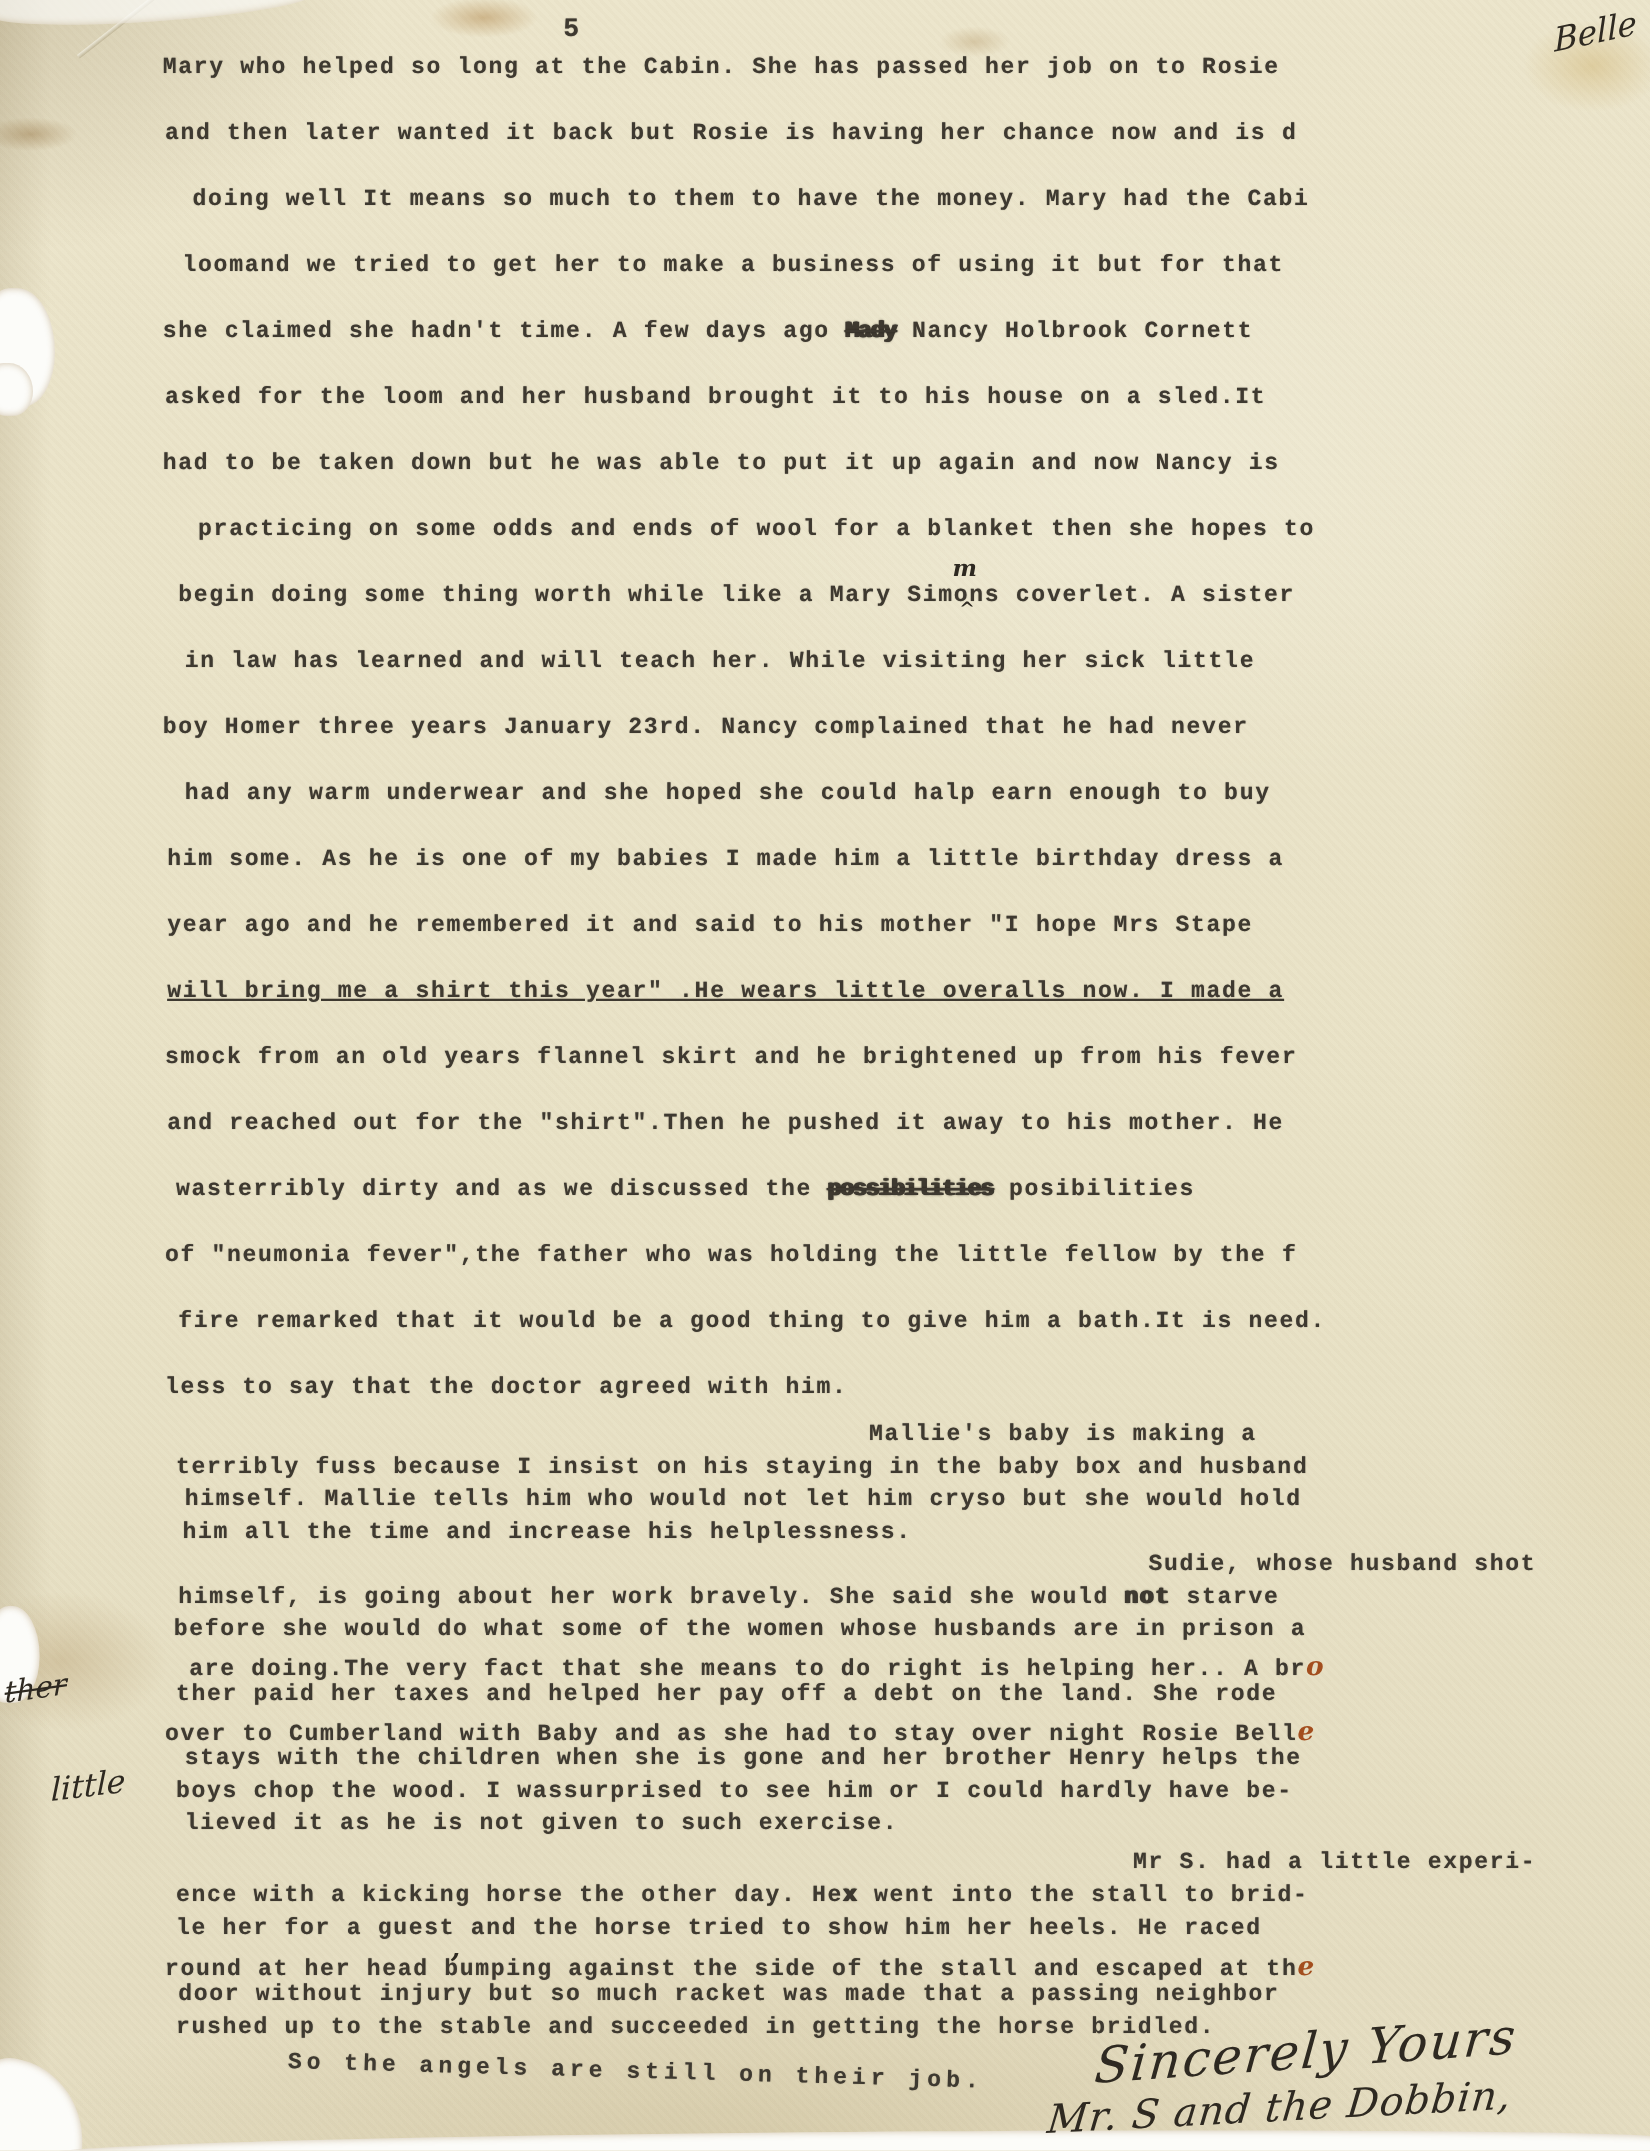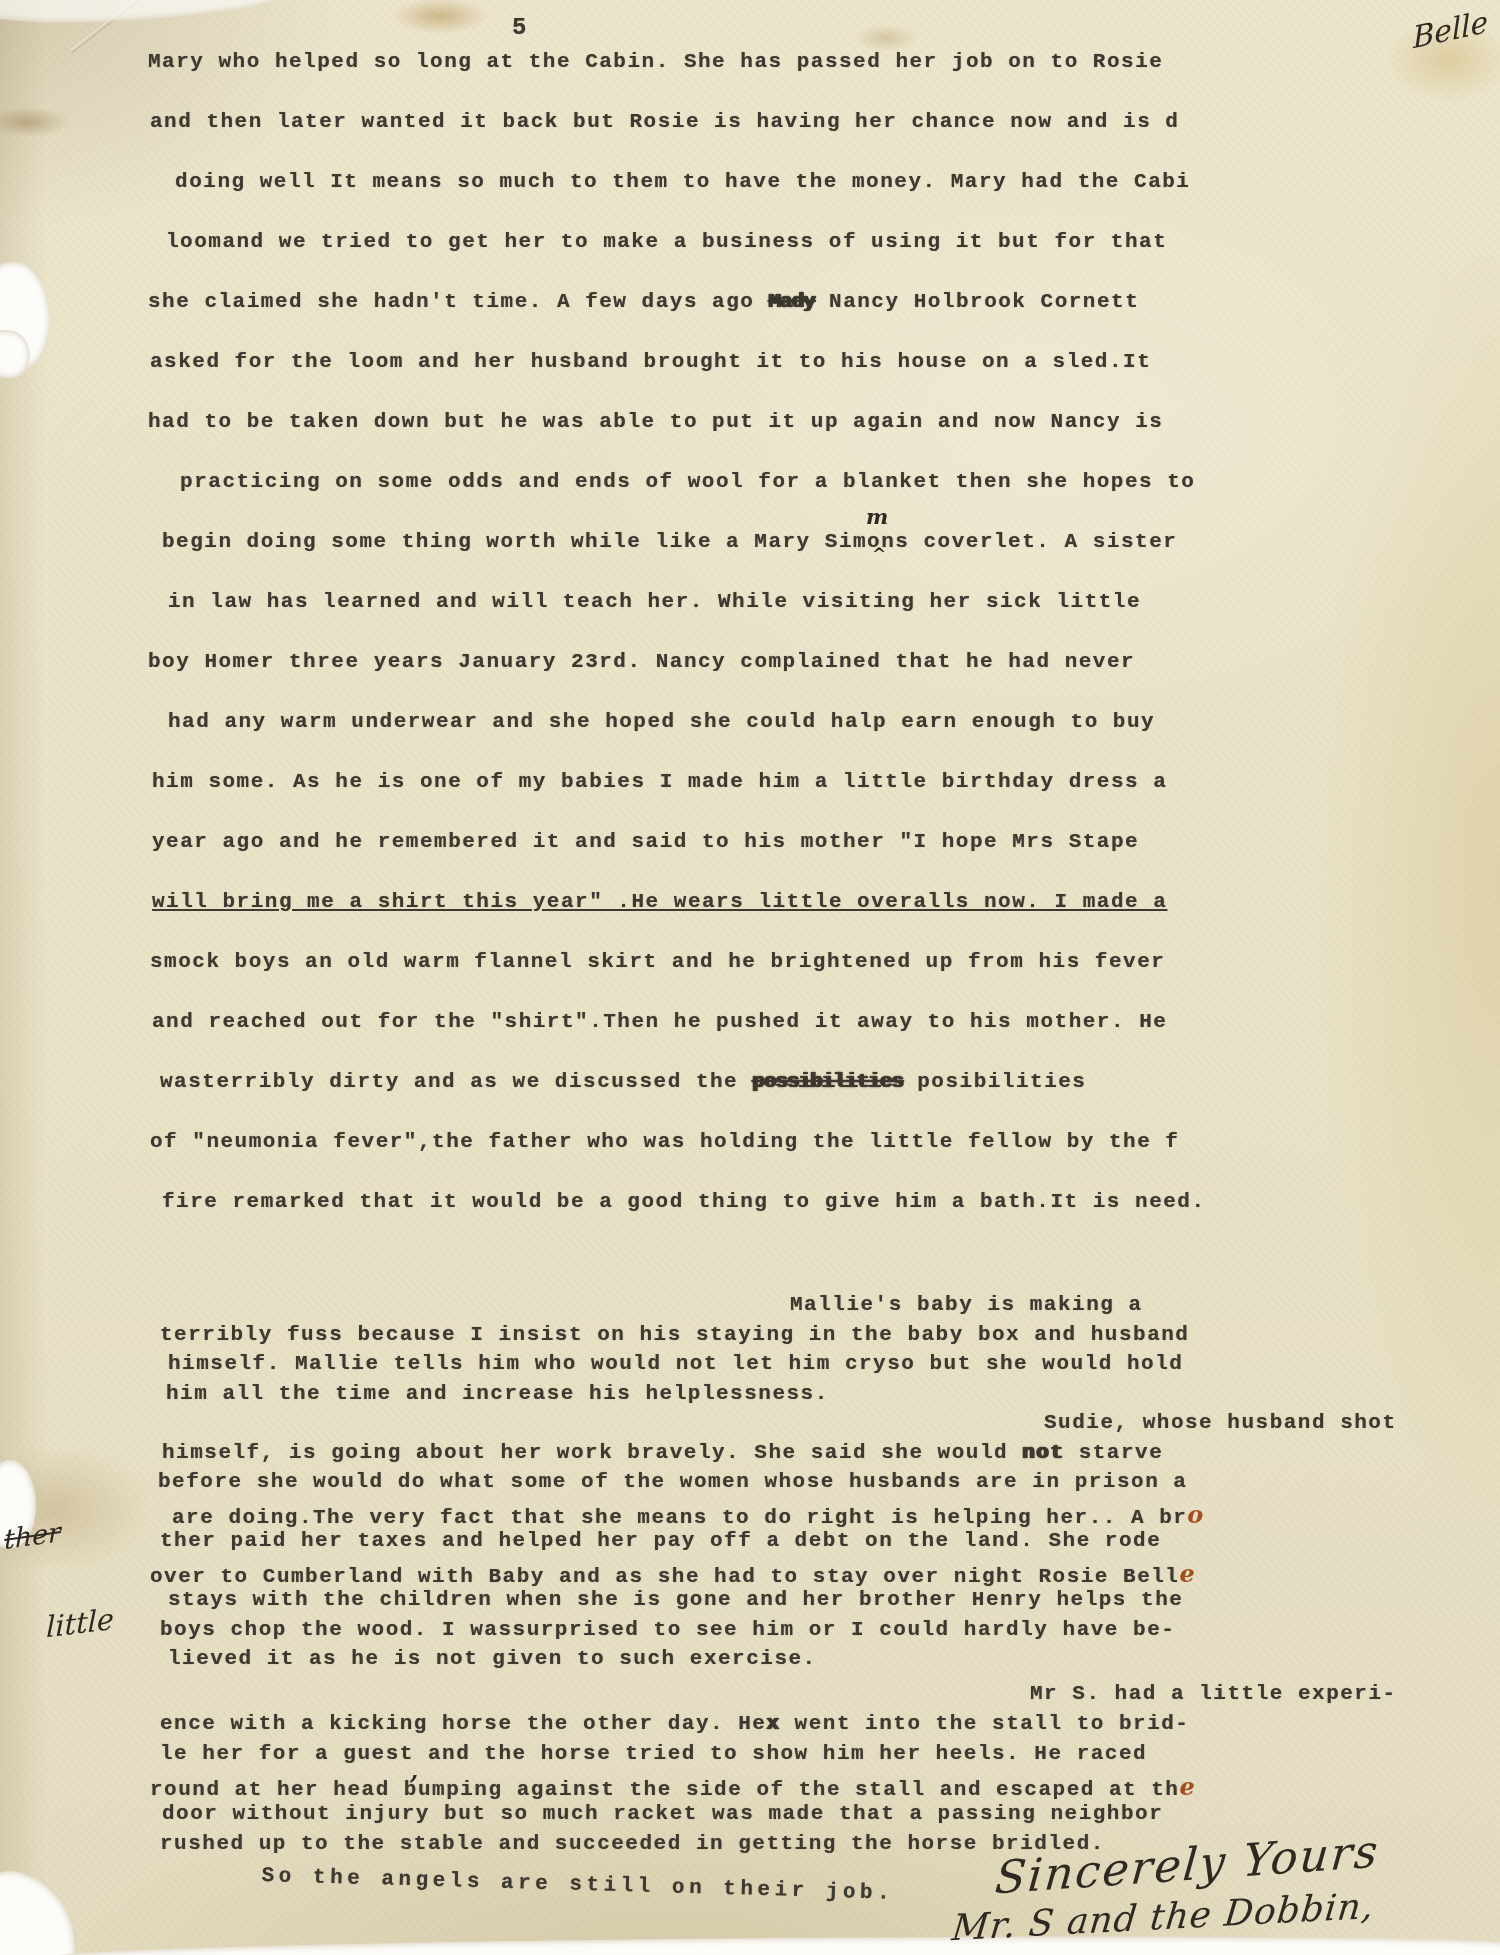--- a/index.html
+++ b/index.html
@@ -121,25 +121,26 @@
         <div class="tline" style="height: 60px; margin-left: 2px;"><span>asked for the loom and her husband brought it to his house on a sled.It</span></div>
         <div class="tline" style="height: 60px;"><span>had to be taken down but he was able to put it up again and now Nancy is</span></div>
         <div class="tline" style="height: 60px; margin-left: 22px; text-align: center;"><span>practicing on some odds and ends of wool for a blanket then she hopes to</span></div>
         <div class="tline" style="height: 60px; margin-left: 14px;"><span>begin doing some thing worth while like a Mary Simons coverlet. A sister</span></div>
         <div class="tline" style="height: 60px; margin-left: 20px;"><span>in law has learned and will teach her. While visiting her sick little</span></div>
         <div class="tline" style="height: 60px;"><span>boy Homer three years January 23rd. Nancy complained that he had never</span></div>
         <div class="tline" style="height: 60px; margin-left: 20px;"><span>had any warm underwear and she hoped she could halp earn enough to buy</span></div>
         <div class="tline" style="height: 60px; margin-left: 4px;"><span>him some. As he is one of my babies I made him a little birthday dress a</span></div>
         <div class="tline" style="height: 60px; margin-left: 4px;"><span>year ago and he remembered it and said to his mother "I hope Mrs Stape</span></div>
         <div class="tline" style="height: 60px; margin-left: 4px; text-decoration: underline;"><span>will bring me a shirt this year" .He wears little overalls now. I made a</span></div>
-        <div class="tline" style="height: 60px; margin-left: 2px;"><span>smock boys an old warm flannel skirt and he brightened up from his fever</span></div>
+        <div class="tline" style="height: 60px; margin-left: 2px;"><span>smock from an old years flannel skirt and he brightened up from his fever</span></div>
         <div class="tline" style="height: 60px; margin-left: 4px;"><span>and reached out for the "shirt".Then he pushed it away to his mother. He</span></div>
         <div class="tline" style="height: 60px; margin-left: 12px;"><span>wasterribly dirty and as we discussed the </span><span class="xout">possibilities</span><span> posibilities</span></div>
         <div class="tline" style="height: 60px; margin-left: 2px;"><span>of "neumonia fever",the father who was holding the little fellow by the f</span></div>
         <div class="tline" style="height: 60px; margin-left: 14px;"><span>fire remarked that it would be a good thing to give him a bath.It is need.</span></div>
+        <div class="tline" style="height: 60px; margin-left: 2px;"><span>less to say that the doctor agreed with him.</span></div>
       </div>
       <div class="tblock" style="top: 1293px; left: 160px;">
         <div class="tline" style="height: 29.5px; margin-left: 630px;"><span>Mallie's baby is making a</span></div>
         <div class="tline" style="height: 29.5px;"><span>terribly fuss because I insist on his staying in the baby box and husband</span></div>
         <div class="tline" style="height: 29.5px; margin-left: 8px;"><span>himself. Mallie tells him who would not let him cryso but she would hold</span></div>
         <div class="tline" style="height: 29.5px; margin-left: 6px;"><span>him all the time and increase his helplessness.</span></div>
       </div>
       <div class="tblock" style="top: 1411px; left: 158px;">
         <div class="tline" style="height: 29.5px; margin-left: 886px;"><span>Sudie, whose husband shot</span></div>
         <div class="tline" style="height: 29.5px; margin-left: 4px;"><span>himself, is going about her work bravely. She said she would </span><span class="overtype">not</span><span> starve</span></div>

